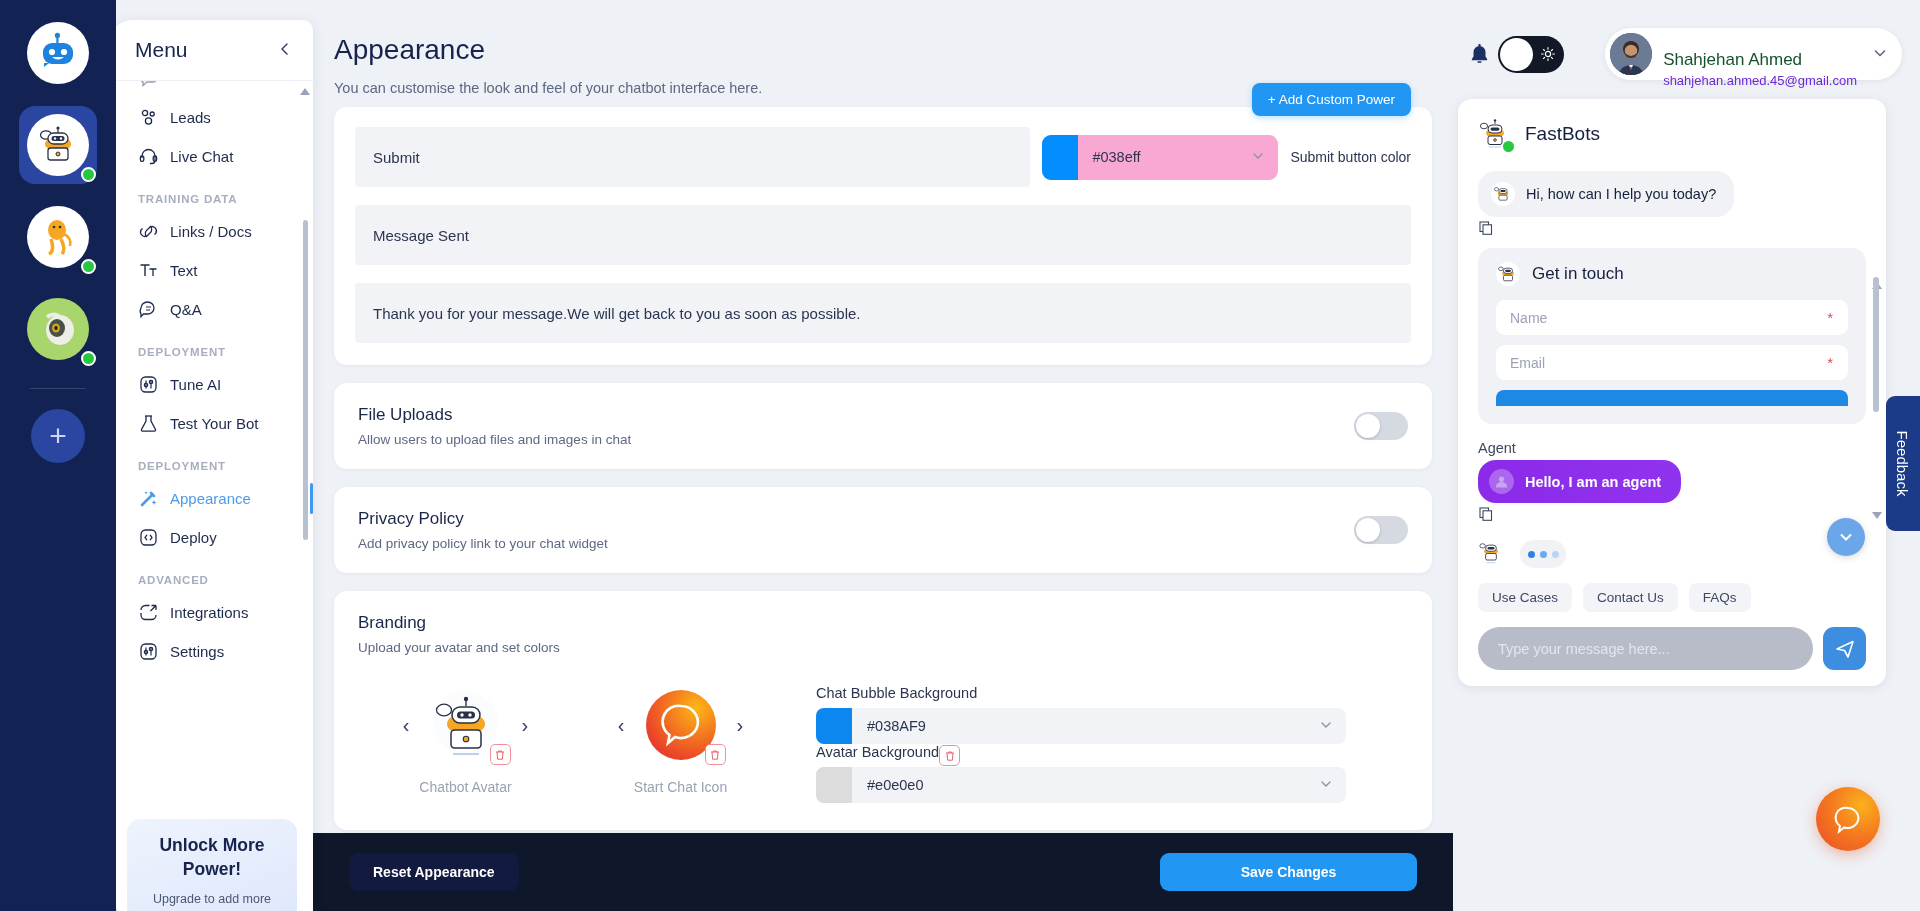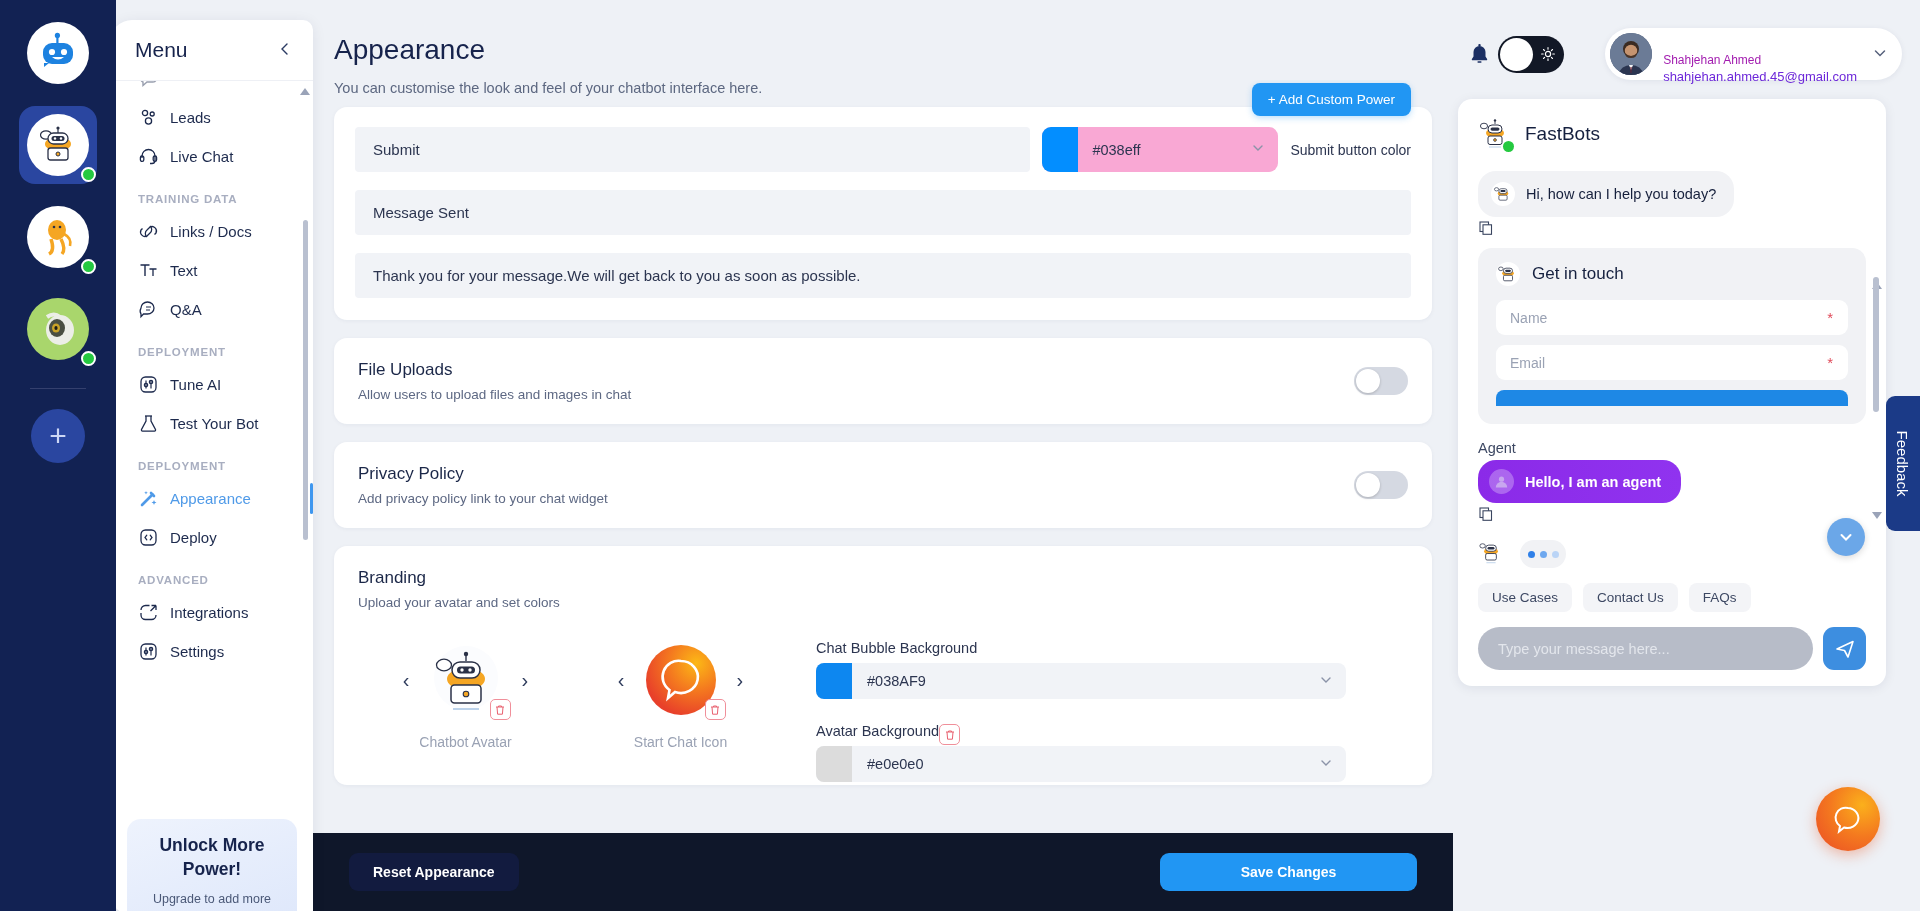--- a/index.html
+++ b/index.html
@@ -134,21 +134,21 @@
   #user-chip {
     position: absolute; right: 18px; top: 20px;
     height: 52px; min-width: 278px; background: #fff; border-radius: 26px;
     display: flex; align-items: center; gap: 11px; padding: 0 14px 0 5px;
     box-shadow: 0 1px 6px rgba(16,30,70,.07); cursor: pointer;
   }
   #user-chip .ava {
     width: 42px; height: 42px; border-radius: 50%; overflow: hidden;
     background: #4b5a78; flex: 0 0 42px; position: relative;
   }
-  #user-chip .nm { font-size: 12px; color: #a21caf; line-height: 1.35; margin-top: 30px; }
+  #user-chip .nm { font-size: 17px; color: #14532d; line-height: 1.35; margin-top: 30px; }
   #user-chip .em { font-size: 13px; color: #6d28d9; line-height: 1.35; }
   #user-chip .cv { color: #57617c; font-size: 14px; margin-left: 4px; }
 
   
   #content {
     position: absolute; left: 0; right: 0; top: 72px; bottom: 0;
   }
   #form-col {
     position: absolute; left: 0; top: 0; width: 1140px; bottom: 78px;
     overflow: hidden;
@@ -160,21 +160,21 @@
     box-shadow: 0 1px 4px rgba(16,30,70,.05);
   }
   #card-form { padding: 20px 21px 22px; position: relative; margin-top: 27px; }
   #add-custom {
     position: absolute; right: 21px; top: -24px;
     background: #2196f3; color: #fff; border: none; border-radius: 8px;
     font-size: 13.5px; font-family: inherit; padding: 9px 16px; cursor: pointer;
     box-shadow: 0 2px 6px rgba(33,150,243,.3);
   }
   .fld {
-    background: #f1f3f7; border-radius: 4px; height: 45px;
+    background: #f1f3f7; border-radius: 4px; height: 60px;
     display: flex; align-items: center; padding: 0 18px;
     font-size: 15px; color: #2c3550; margin-bottom: 18px;
   }
   .row-color { display: flex; align-items: center; gap: 12px; margin-bottom: 18px; }
   .row-color .fld { flex: 1; margin-bottom: 0; }
   .cpick {
     width: 236px; height: 45px; background: #f9a8d4; border-radius: 9px;
     display: flex; align-items: center; overflow: hidden; cursor: pointer;
     position: relative;
   }
@@ -209,21 +209,21 @@
     position: absolute; right: -3px; bottom: 2px; width: 21px; height: 21px;
     border: 1px solid #f08f9a; border-radius: 5px; background: #fff;
     display: flex; align-items: center; justify-content: center; cursor: pointer;
   }
   .avslot .cap { font-size: 14px; color: #9aa2b4; margin-top: 12px; }
   #color-col { margin-left: 28px; width: 530px; padding-top: 2px; }
   #color-col .lab { font-size: 14.5px; color: #2c3550; margin-bottom: 7px; }
   .cbar {
     width: 100%; height: 36px; background: #f1f3f7; border-radius: 8px;
     display: flex; align-items: center; overflow: hidden; position: relative;
-    cursor: pointer; margin-bottom: 24px;
+    cursor: pointer; margin-bottom: 0;
   }
   .cbar .sw { width: 36px; height: 36px; flex: 0 0 36px; }
   .cbar .hx { font-size: 14.5px; color: #2c3550; margin-left: 15px; }
   .cbar .cv { position: absolute; right: 13px; color: #8b93a8; font-size: 13px; }
   .lab-row { display: flex; align-items: center; }
   .lab-row .trash2 {
     width: 21px; height: 21px; border: 1px solid #f08f9a; border-radius: 5px;
     background: #fff; display: flex; align-items: center; justify-content: center;
     cursor: pointer;
   }

